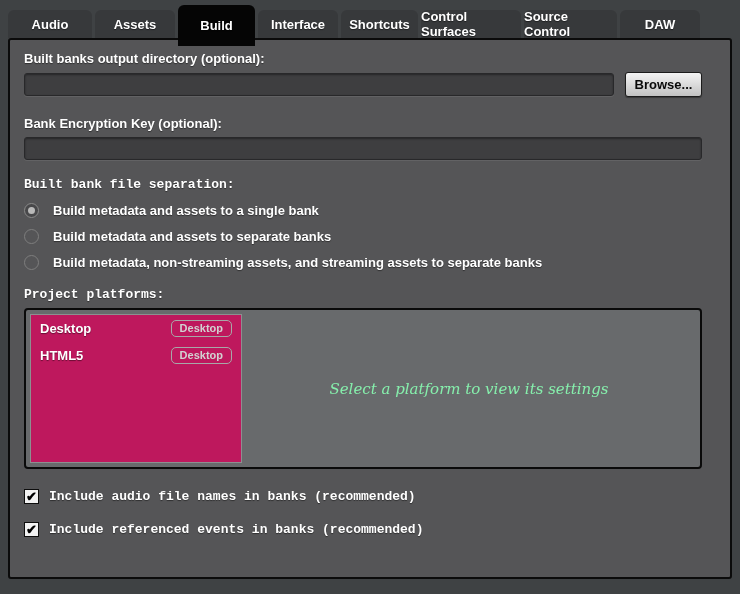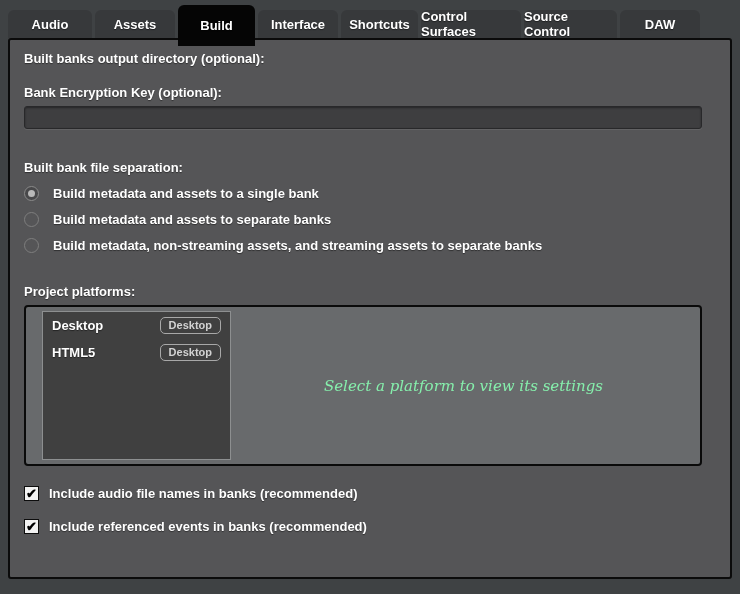--- a/index.html
+++ b/index.html
@@ -79,21 +79,21 @@
     border:1px solid #1c1c1c;
     border-radius:3px;
     color:#0a0a0a;
     font-family:"Liberation Sans", sans-serif;
     font-size:13px;
     font-weight:bold;
     box-shadow:0 1px 1px rgba(0,0,0,0.35);
     cursor:pointer;
   }
   .gap-lg { margin-top:19px; }
-  .gap-md { margin-top:31px; }
+  .gap-md { margin-top:17px;font-family:Liberation Mono, monospace; }
 
   
   .radio-row { display:flex; align-items:center; gap:14px; margin-top:11px; }
   .radio {
     width:15px; height:15px;
     border-radius:50%;
     border:1px solid #7e7e7e;
     background:transparent;
     display:flex; align-items:center; justify-content:center;
     flex:0 0 15px;
@@ -114,25 +114,24 @@
   .platforms {
     display:flex;
     margin-top:6px;
     height:161px;
     background:#686a6c;
     border:2px solid #0a0a0a;
     border-radius:4px;
     padding:4px;
   }
   .platform-list {
-    width:189px;
-    background:#404040;
+    width:212px;
+    background:#be185d;
     border:1px solid #8d8f90;
     overflow:hidden;
-    margin-left:12px;
   }
   .platform-row {
     display:flex; align-items:center; justify-content:space-between;
     padding:5px 9px;
     cursor:default;
   }
   .platform-name {
     color:#fff; font-size:13px; font-weight:bold;
     text-shadow:0 1px 1px rgba(0,0,0,0.45);
   }
@@ -164,39 +163,44 @@
     flex:0 0 15px;
     font-size:13px;
     line-height:1;
     color:#000;
     font-weight:bold;
   }
   .checkbox.checked { background:#f2f2f2; }
   .check-label {
     color:#fff; font-size:13px; font-weight:bold;
     text-shadow:0 1px 1px rgba(0,0,0,0.45);
+    font-family:Liberation Mono, monospace;
   }
 </style>
 </head>
 <body>
 
 <div class="tabbar">
   <div class="tab tw1">Audio</div>
   <div class="tab tw2">Assets</div>
   <div class="tab tw3 active">Build</div>
   <div class="tab tw4">Interface</div>
   <div class="tab tw5">Shortcuts</div>
   <div class="tab tw6">Control Surfaces</div>
   <div class="tab tw7">Source Control</div>
   <div class="tab tw8">DAW</div>
 </div>
 
 <div class="panel">
 
   <div class="section-label">Built banks output directory (optional):</div>
+  <div class="input-row">
+    <input type="text" class="text-input" value="" style="">
+    <button class="browse-btn">Browse...</button>
+  </div>
 
   <div class="section-label gap-lg">Bank Encryption Key (optional):</div>
   <div class="input-row">
     <input type="text" class="text-input" value="" style="">
   </div>
 
   <div class="section-label gap-md">Built bank file separation:</div>
   <div class="radio-row">
     <span class="radio selected"></span>
     <span class="radio-label">Build metadata and assets to a single bank</span>

